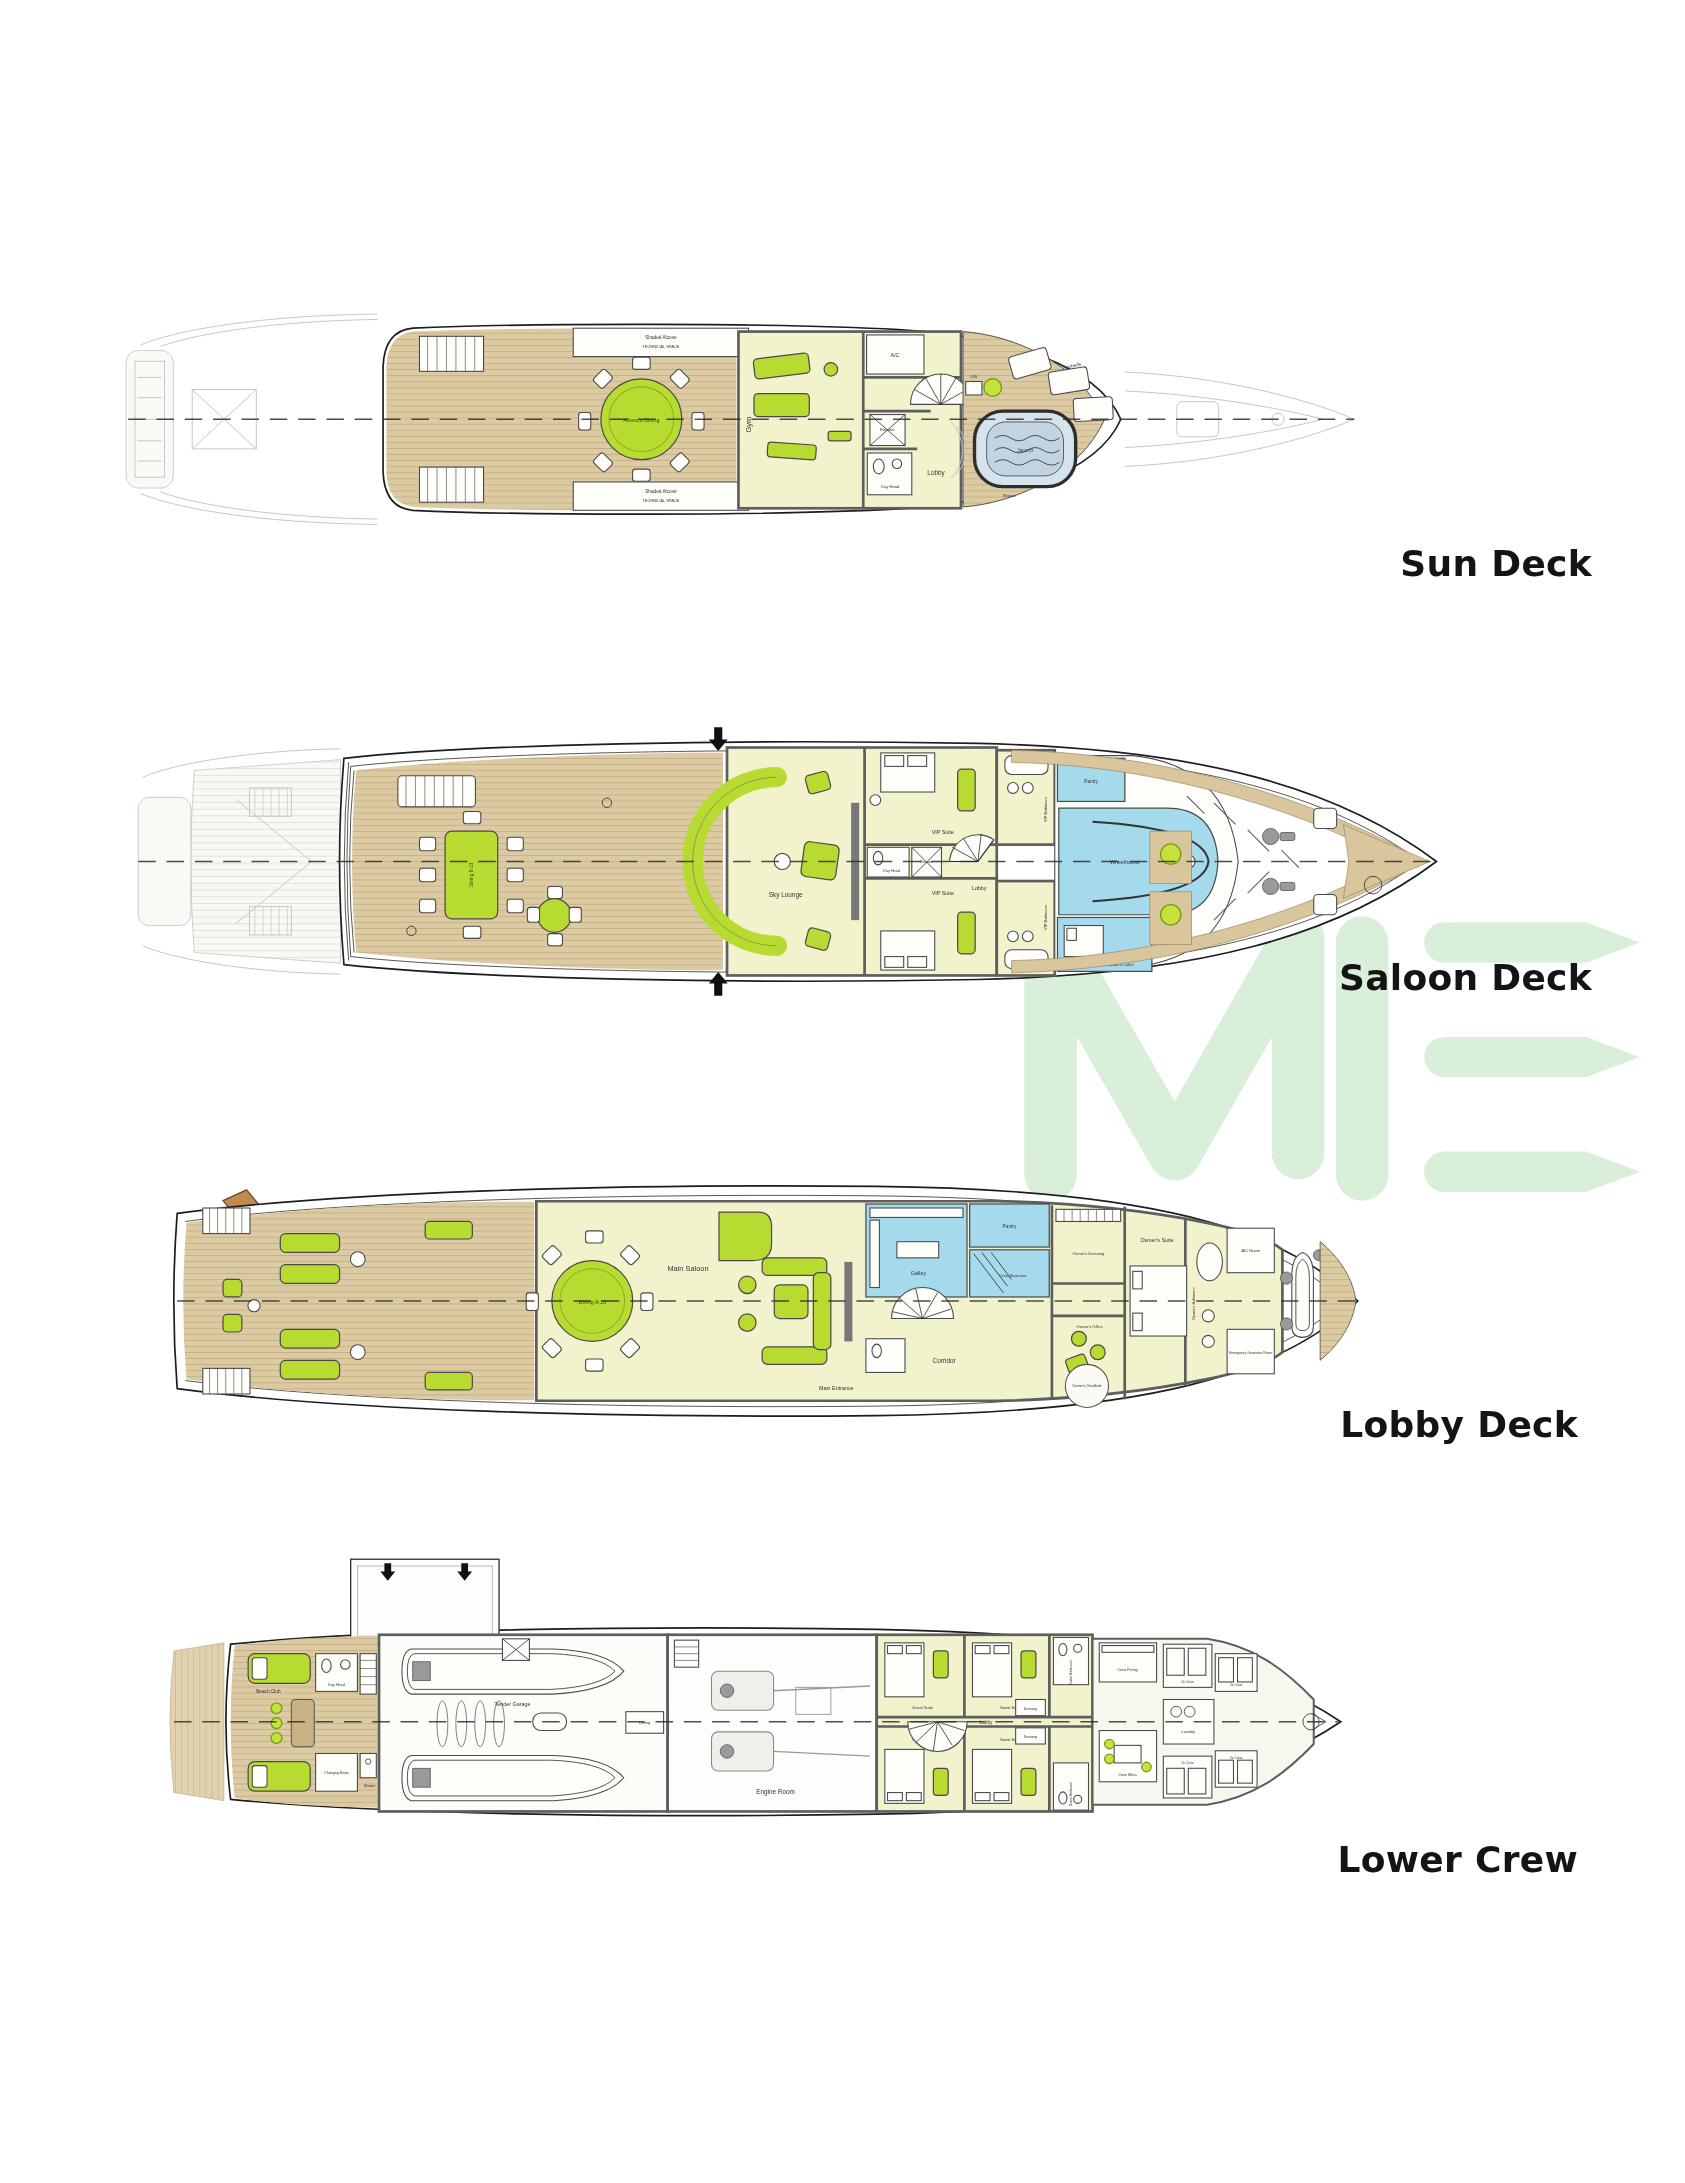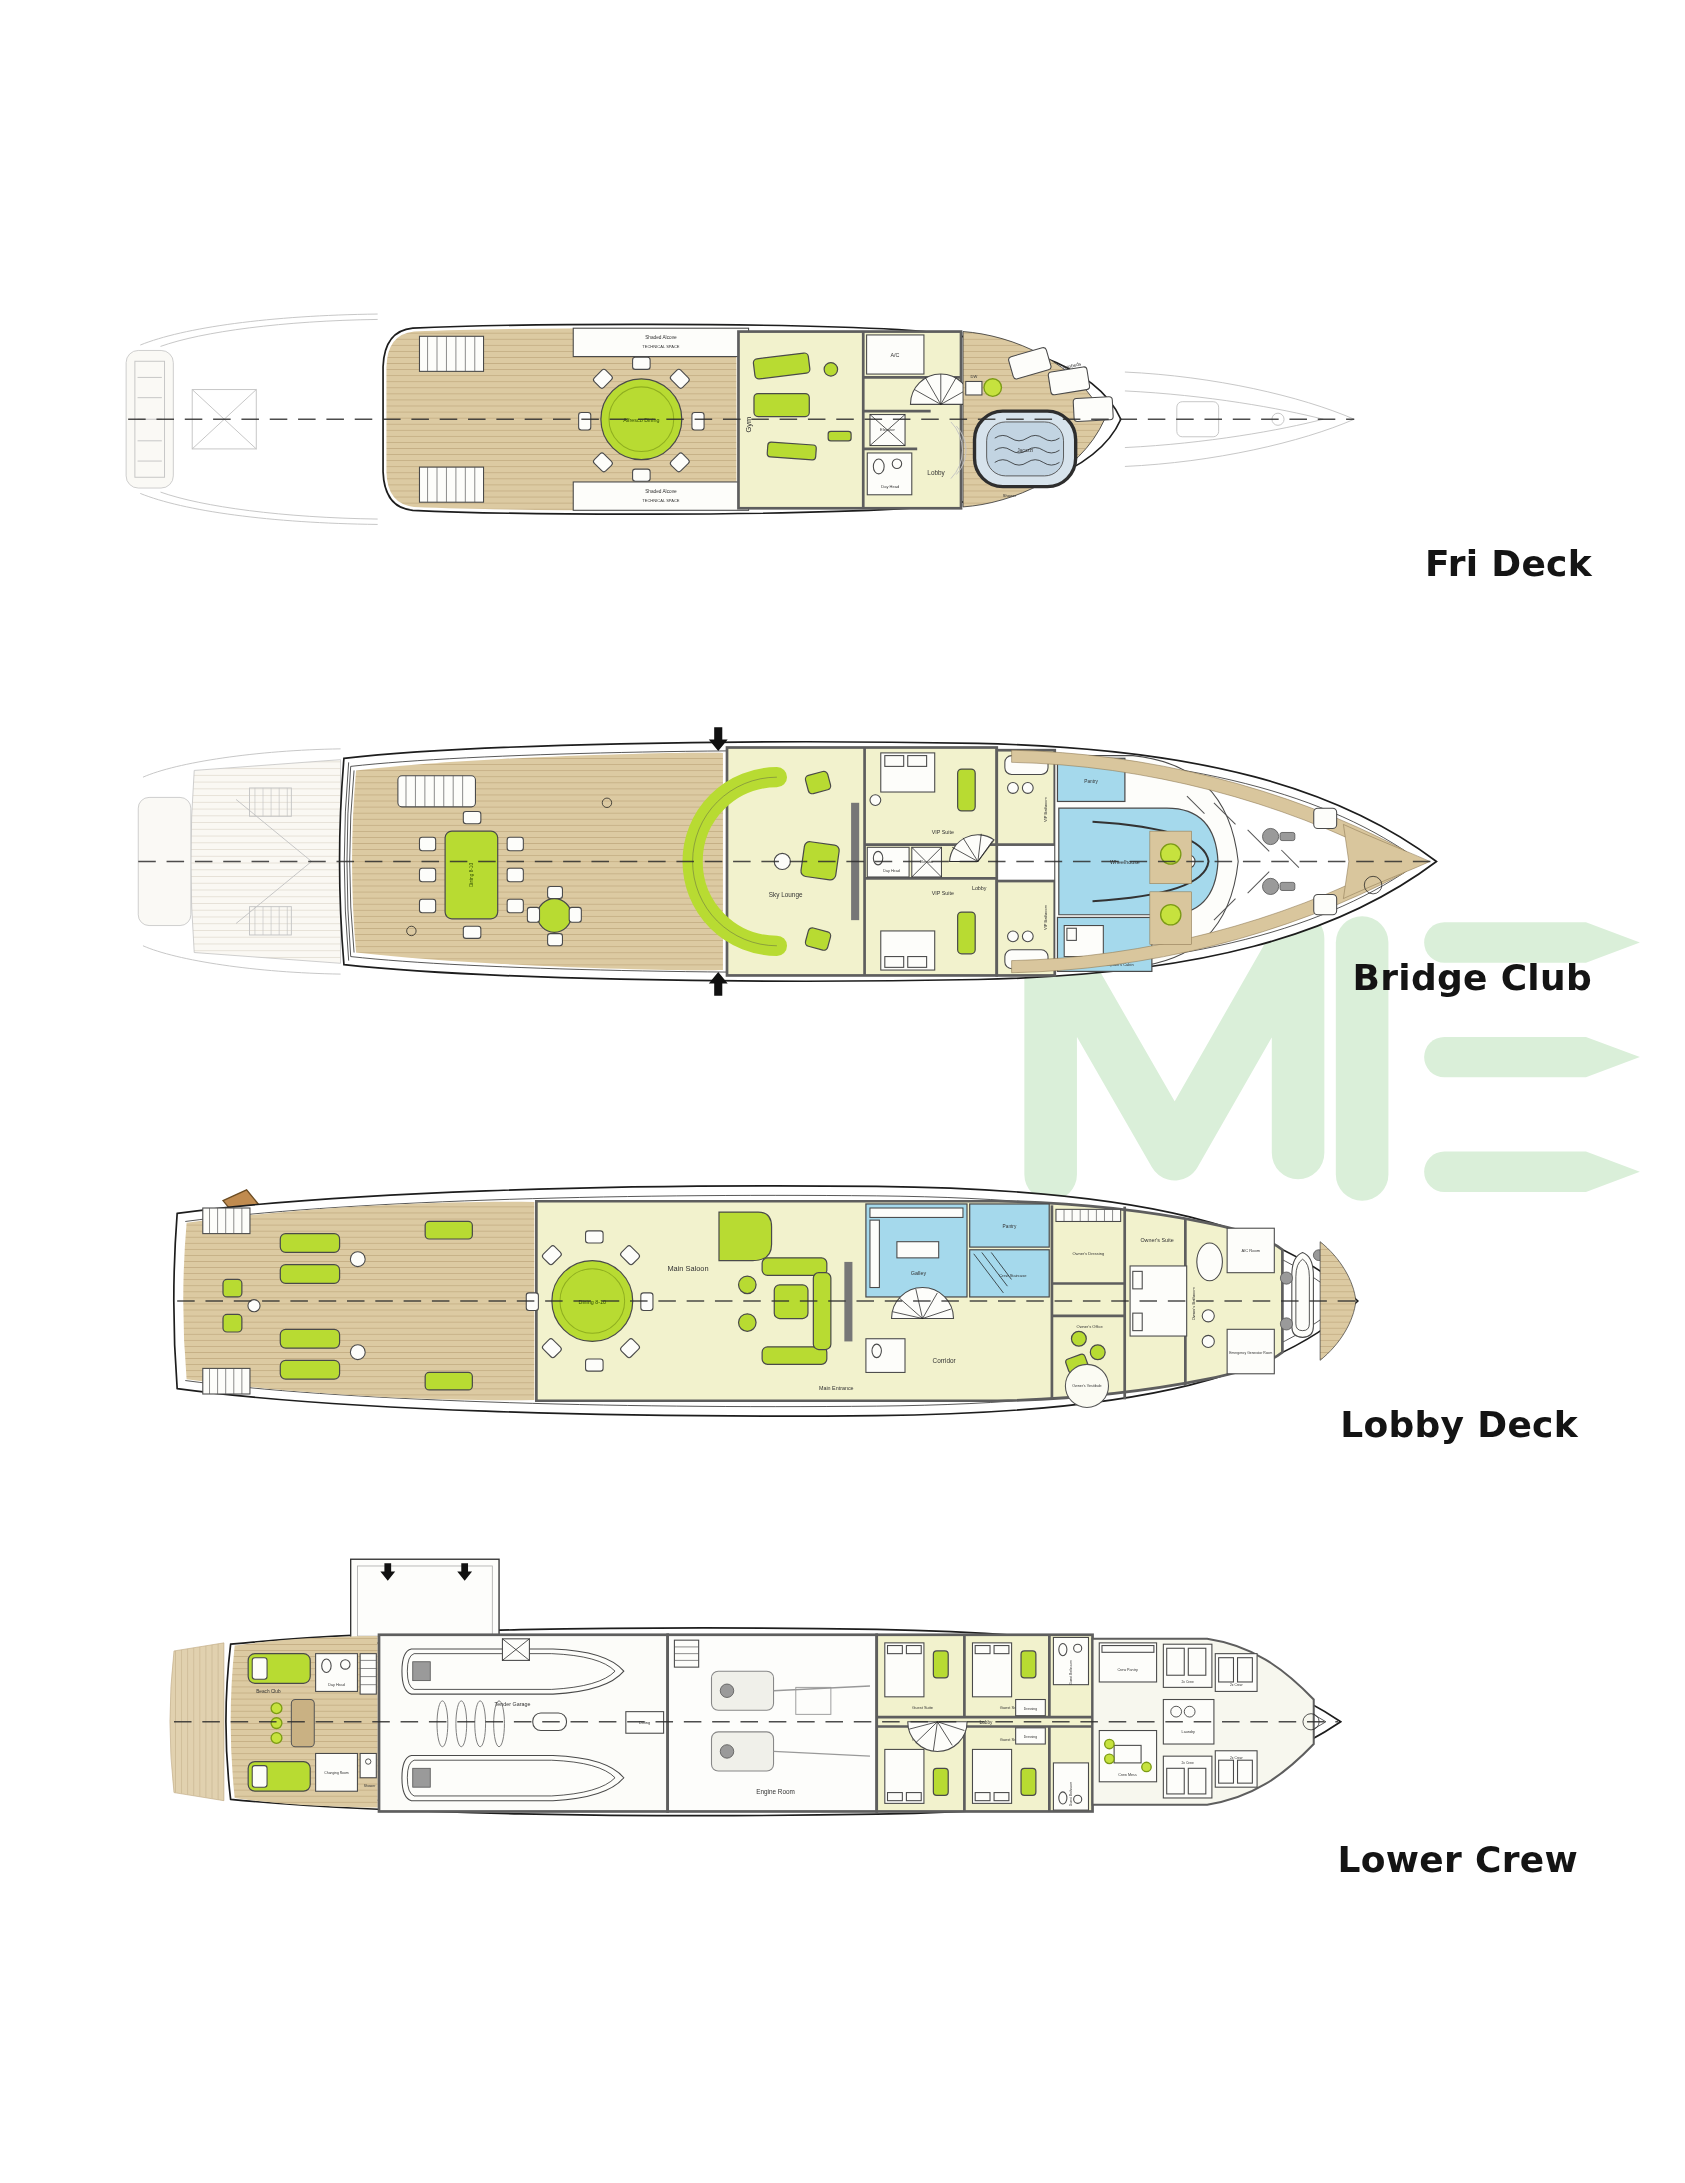--- a/index.html
+++ b/index.html
@@ -168,21 +168,21 @@
           <rect class="wht" x="1592" y="590" width="58" height="34" rx="5" transform="rotate(-3 1621 607)"></rect>
           <text class="lb7" x="1590" y="545" transform="rotate(-14 1590 545)">Sunbeds</text>
         </g>
         <text class="lb6" x="1497" y="738">Shower</text>
         <rect class="wht" x="1432" y="566" width="24" height="20"></rect>
         <text class="lb6" x="1444" y="561">DW</text>
       </g>
     </g>
     <path class="cl" d="M190 622 H 2008"></path>
   </svg>
-  <div class="deck-label" style="right:94px;top:543px">Fri Deck</div>
+  <div class="deck-label" style="right:94px;top:543px">Sun Deck</div>
 
   <svg style="top:715px" width="1686" height="297" viewBox="0 1060 2500 440">
     <defs>
       <pattern id="pk2" patternUnits="userSpaceOnUse" width="20" height="9">
         <rect width="20" height="9" fill="#dccaa2"></rect>
           <line x1="0" y1="8.5" x2="20" y2="8.5" stroke="#b9a074" stroke-width="1"></line>
       </pattern>
       <pattern id="gp2" patternUnits="userSpaceOnUse" width="20" height="10">
         <rect width="20" height="10" fill="#faf8f3"></rect>
           <line x1="0" y1="9.5" x2="20" y2="9.5" stroke="#d8d2c4" stroke-width="1"></line>
@@ -348,21 +348,21 @@
           <rect class="gry" x="1898" y="1234" width="22" height="12" rx="3"></rect>
         <circle class="gry" cx="1884" cy="1314" r="12"></circle>
           <rect class="gry" x="1898" y="1308" width="22" height="12" rx="3"></rect>
       </g>
       <circle class="thin" cx="2036" cy="1312" r="13"></circle>
     </g>
     <path d="M1059 1078 h12 v18 h8 l-14 17 -14 -17 h8 Z" fill="#111"></path>
     <path d="M1059 1476 h12 v-18 h8 l-14 -17 -14 17 h8 Z" fill="#111"></path>
     <path class="cl" d="M205 1277 H 2124"></path>
   </svg>
-  <div class="deck-label" style="right:94px;top:957px">Bridge Club</div>
+  <div class="deck-label" style="right:94px;top:957px">Saloon Deck</div>
 
   <svg style="top:1146px" width="1686" height="310" viewBox="0 1700 2500 460">
     <defs>
       <pattern id="pk3" patternUnits="userSpaceOnUse" width="20" height="9">
         <rect width="20" height="9" fill="#dccaa2"></rect>
           <line x1="0" y1="8.5" x2="20" y2="8.5" stroke="#b9a074" stroke-width="1"></line>
       </pattern>
     </defs>
     <g>
       <polygon points="330,1781 365,1765 470,1893 435,1909" fill="#c08b4f" stroke="#6b4c23" stroke-width="2"></polygon>

